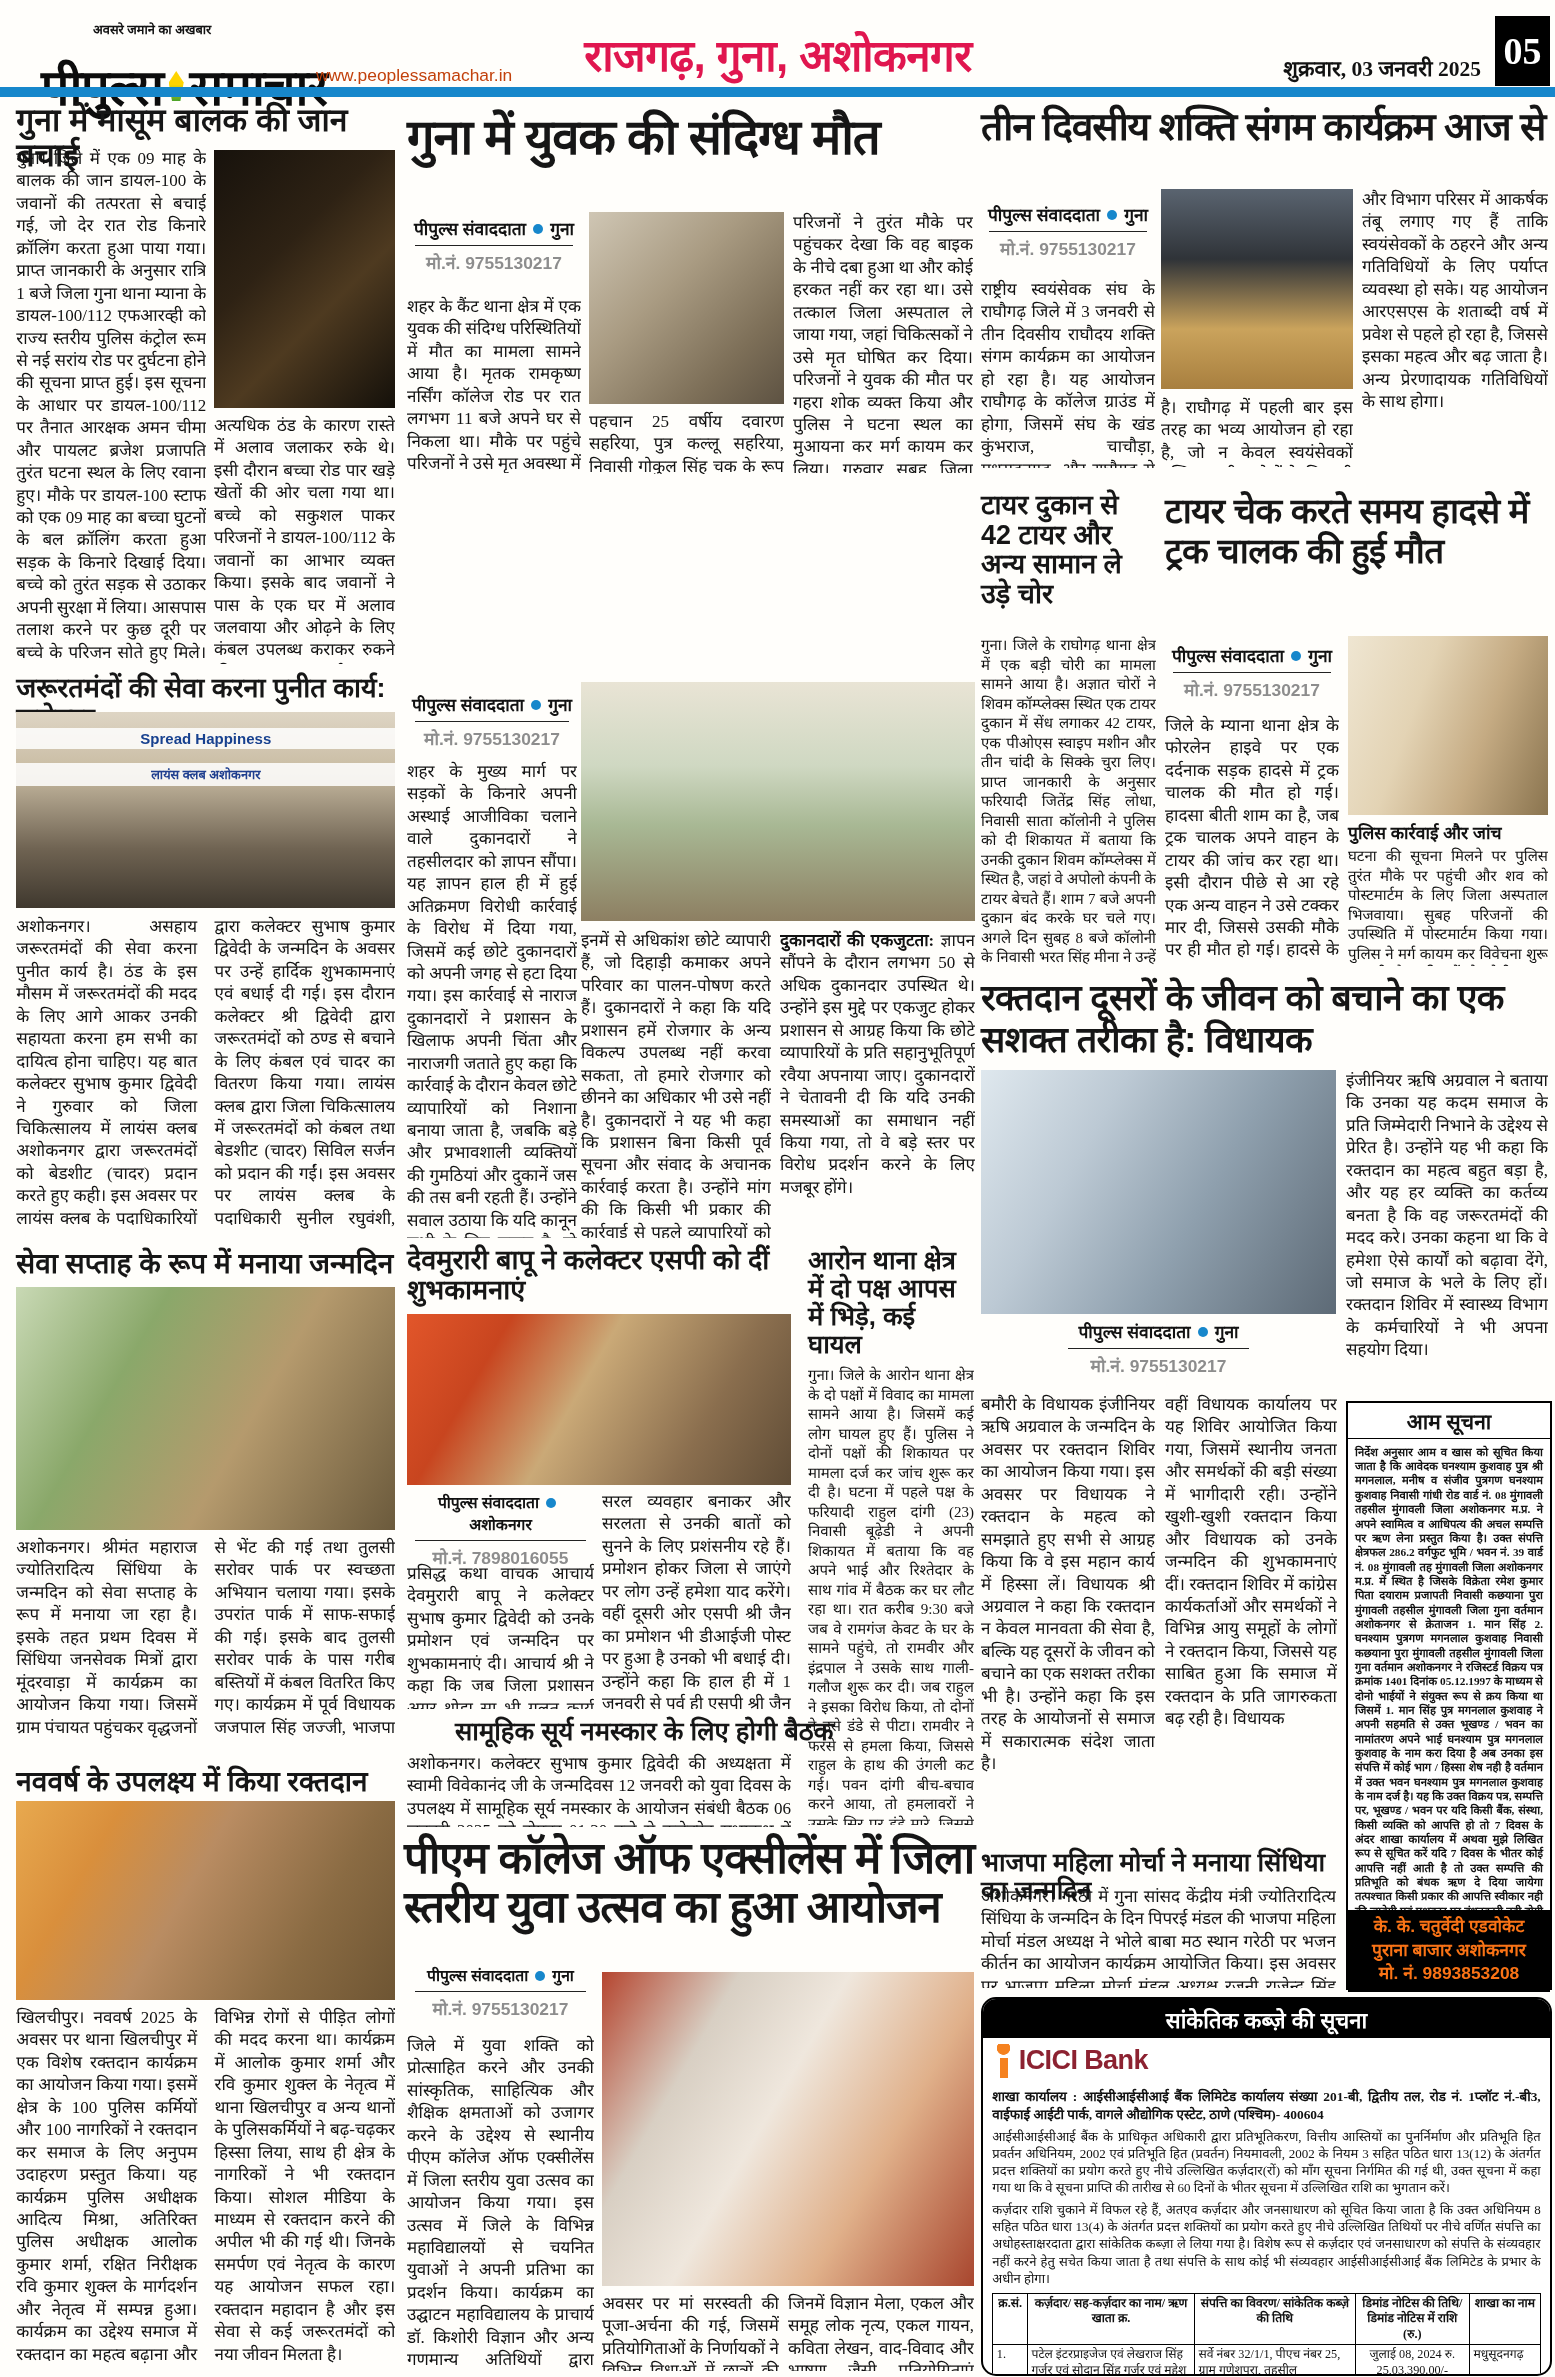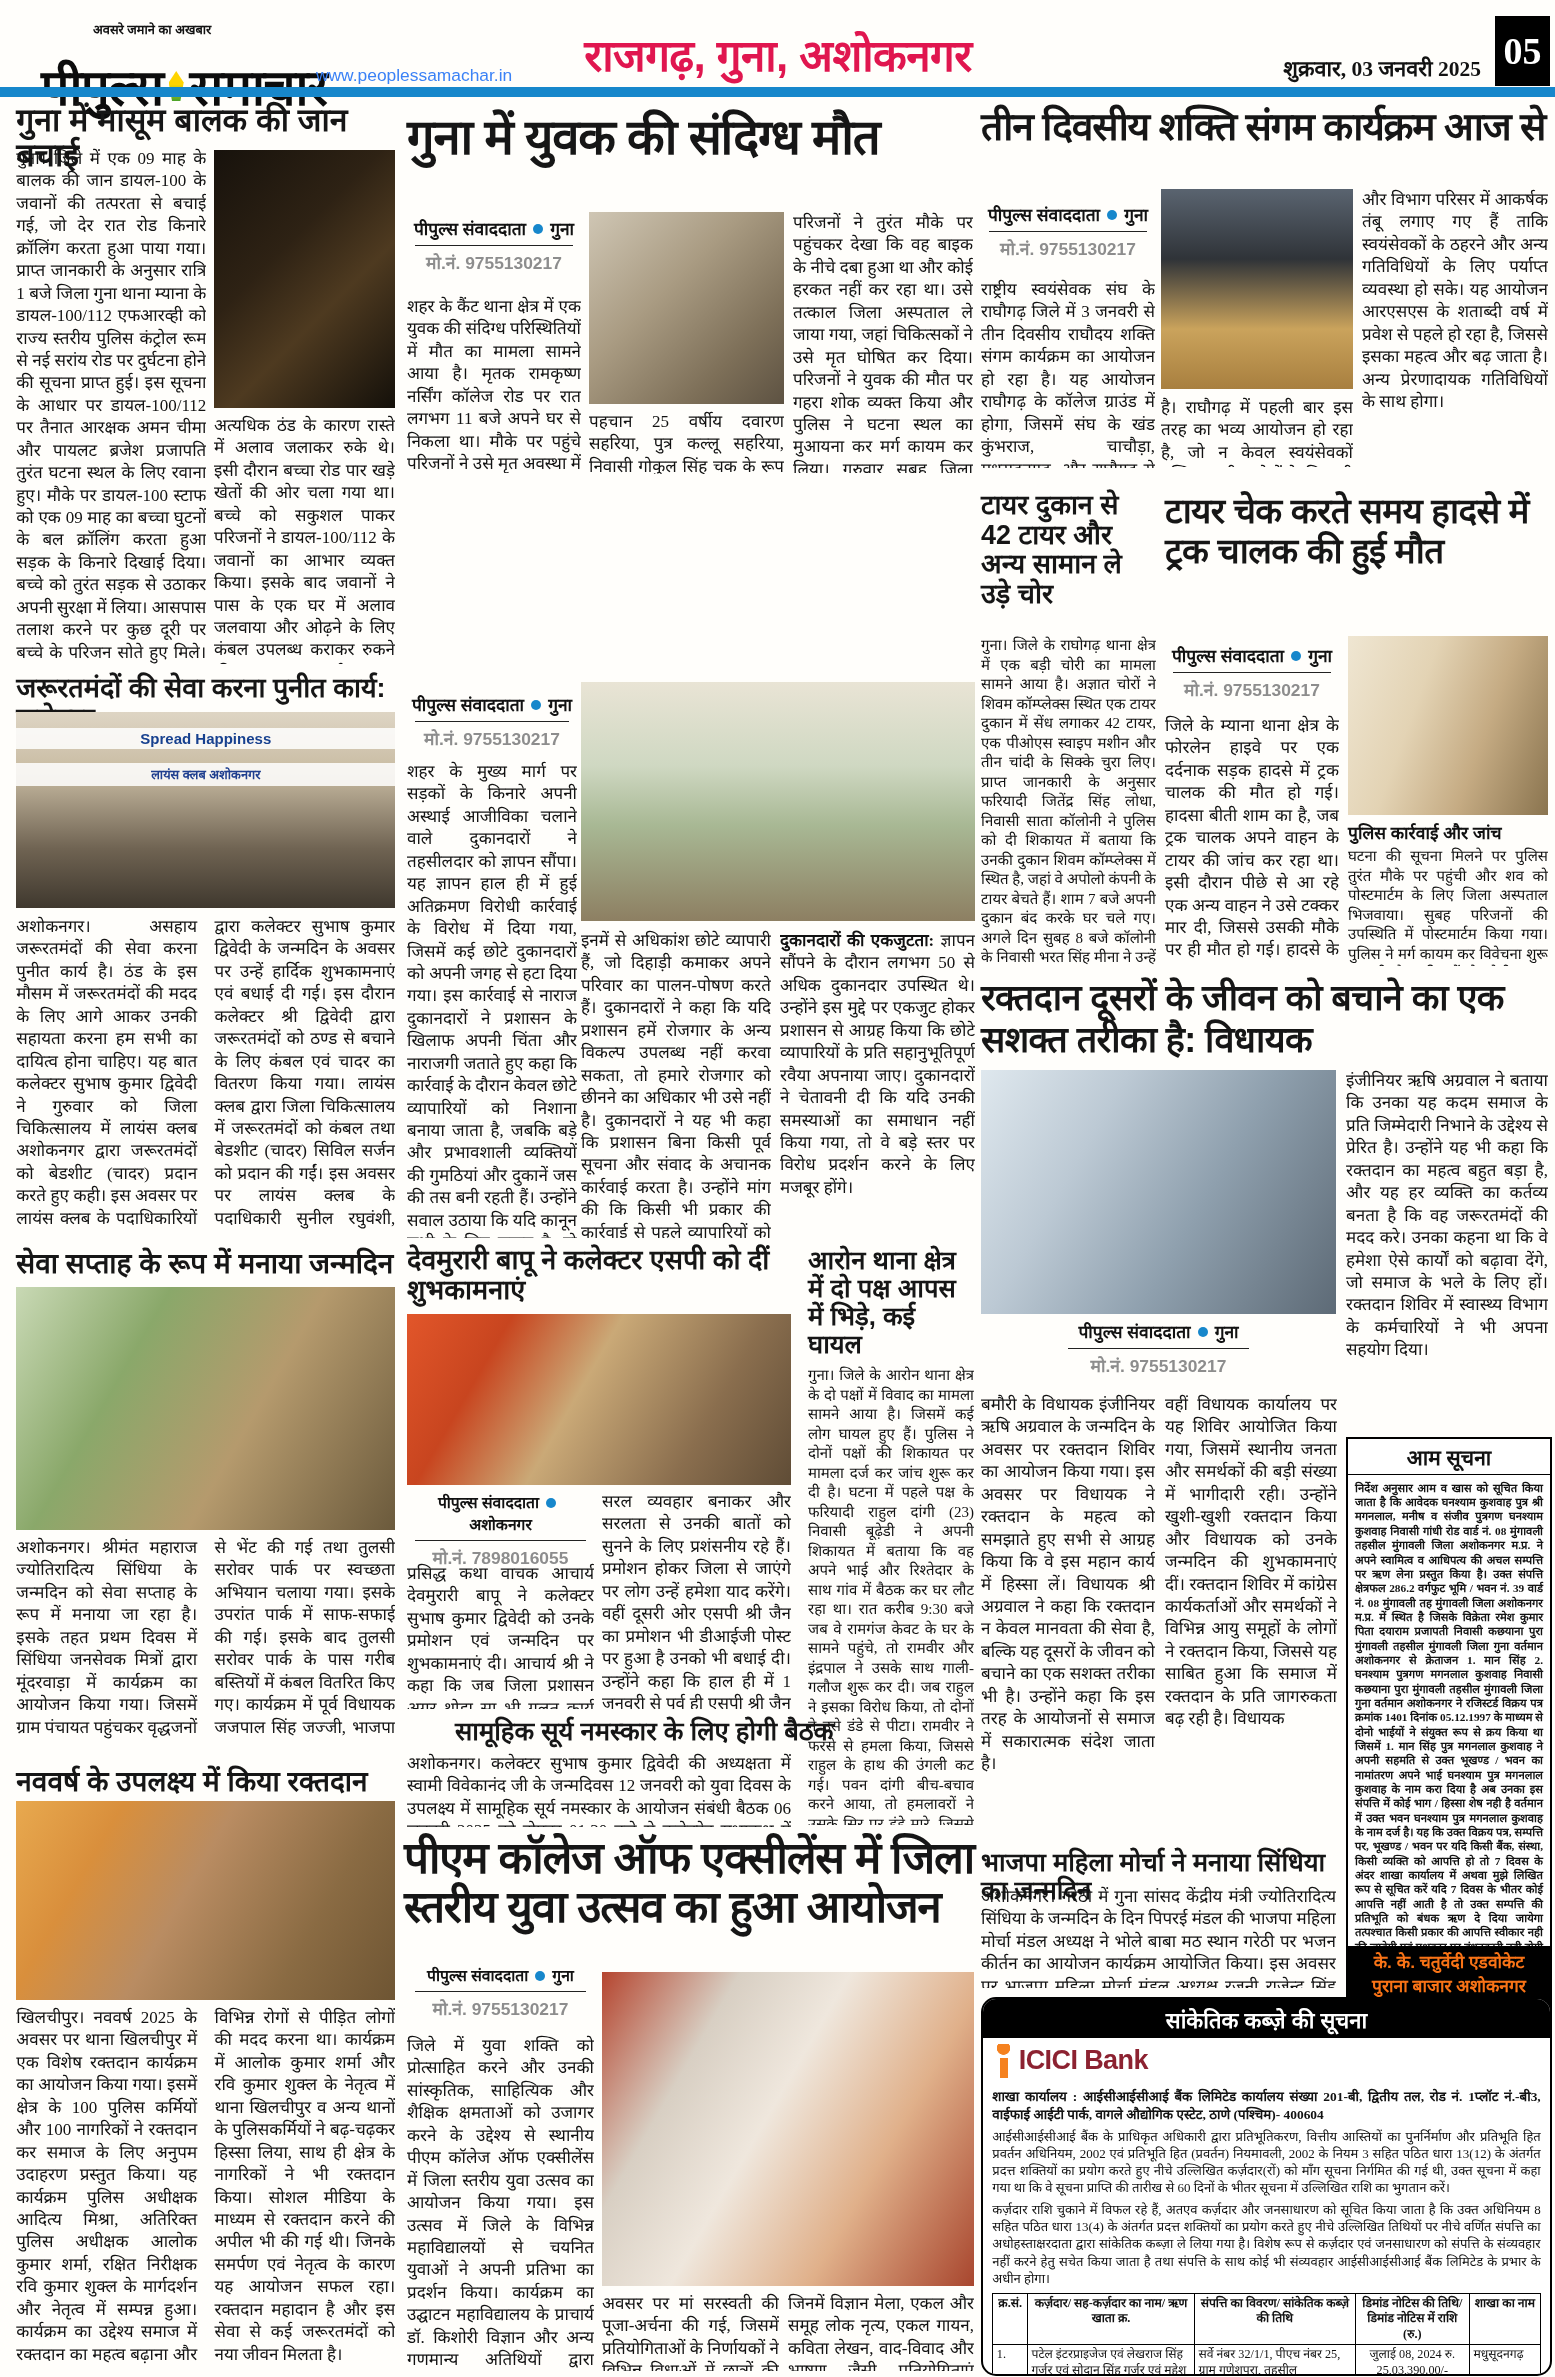--- a/index.html
+++ b/index.html
@@ -15,21 +15,21 @@
   .byline .dot{display:inline-block;width:10px;height:10px;border-radius:50%;background:#1787cb;margin:0 7px 2.3px 7px;vertical-align:middle;}
   .byline .rule{border-top:1.7px solid #222;margin:4.6px 8.1px 4.6px 8.1px;}
   .byline .phone{font-size:17.4px;font-weight:bold;color:#8d8d8d;}
   .photo{background:#b9ab96;overflow:hidden;}
   .bold{font-weight:bold;}
   .masthead-title{font-family:"Liberation Sans",sans-serif;font-weight:bold;font-size:50px;color:#0c0c0c;letter-spacing:-1.2px;display:flex;align-items:center;gap:5.8px;}
   .pen{display:inline-block;width:15px;height:30px;background:linear-gradient(180deg,#ffd400 0%,#ffd400 45%,#4aa32a 100%);clip-path:polygon(50% 0,100% 38%,78% 100%,22% 100%,0 38%);}
   .region{font-family:"Liberation Sans",sans-serif;font-weight:bold;color:#e0164f;font-size:44px;letter-spacing:-0.6px;}
   .pagebox{background:#000;color:#fff;font-weight:bold;font-size:38px;display:flex;align-items:center;justify-content:center;font-family:"Liberation Serif",serif;}
   .bluebar{background:#1787cb;}
-  .notice-box{border:2.9px solid #000;background:#fff;margin-top:36px;}
+  .notice-box{border:2.9px solid #000;background:#fff;}
   .notice-title{font-weight:bold;font-size:21px;text-align:center;border-bottom:1.7px solid #000;padding:3.5px 0;font-family:"Liberation Sans",sans-serif;}
   .notice-body{font-size:11.3px;line-height:1.27;text-align:justify;padding:5.8px 7px;font-weight:bold;}
   .notice-sign{background:#000;color:#f97316;text-align:center;font-weight:bold;font-size:17.4px;line-height:1.35;padding:5.8px 2.3px;font-family:"Liberation Sans",sans-serif;}
   .bank{border:2.9px solid #000;border-radius:15px;background:#fff;overflow:hidden;}
   .bank-title{background:#000;color:#fff;text-align:center;font-size:22px;font-weight:bold;padding:4.6px 0;font-family:"Liberation Sans",sans-serif;}
   .bank-inner{padding:5.8px 9.3px;}
   .bank-logo-row{display:flex;gap:10.5px;align-items:flex-start;flex-direction:column;}
   .icici-word{font-family:"Liberation Sans",sans-serif;font-weight:bold;font-size:27px;color:#8c2231;letter-spacing:-0.6px;white-space:nowrap;}
   .icici-mark{width:23px;height:34px;background:
       radial-gradient(circle at 50% 12%, #f58220 0 6.4px, transparent 7px),
@@ -48,21 +48,21 @@
 <body>
 
 <div class="page">
 
   <div class="abs" style="left:93px;top:20px;font-size:12.8px;font-weight:bold;font-family:'Liberation Sans',sans-serif;">अवसरे जमाने का अखबार</div>
   <div class="abs masthead-title" style="left:41px;top:52px;">
     <span>पीपुल्स</span>
     <span class="pen"></span>
     <span>समाचार</span>
   </div>
-  <div class="abs" style="left:316px;top:65px;font-size:17.4px;color:#3b82f6;font-family:'Liberation Sans',sans-serif;">www.peoplessamachar.in</div>
+  <div class="abs" style="left:316px;top:65px;font-size:17.4px;color:#c2410c;font-family:'Liberation Sans',sans-serif;">www.peoplessamachar.in</div>
   <div class="abs region" style="left:534px;top:24.4px;width:488px;text-align:center;">राजगढ़, गुना, अशोकनगर</div>
   <div class="abs" style="left:1231px;top:53px;width:250px;text-align:right;font-size:21.5px;font-weight:bold;">शुक्रवार, 03 जनवरी 2025</div>
   <div class="abs pagebox" style="left:1495px;top:16.3px;width:55px;height:70px;">05</div>
   <div class="abs bluebar" style="left:0;top:87px;width:1555px;height:10px;"></div>
 
   <div class="abs hl" style="left:16.3px;top:103px;width:379px;font-size:32px;">गुना में मासूम बालक की जान बचाई</div>
   <div class="abs photo" style="left:214px;top:150px;width:181px;height:258px;background:linear-gradient(135deg,#17120c 0%,#2e2214 38%,#4e3a20 62%,#14100a 100%);"></div>
   <div class="abs body-t" style="left:16.3px;top:148px;width:190px;height:516px;">गुना। जिले में एक 09 माह के बालक की जान डायल-100 के जवानों की तत्परता से बचाई गई, जो देर रात रोड किनारे क्रॉलिंग करता हुआ पाया गया। प्राप्त जानकारी के अनुसार रात्रि 1 बजे जिला गुना थाना म्याना के डायल-100/112 एफआरव्ही को राज्य स्तरीय पुलिस कंट्रोल रूम से नई सरांय रोड पर दुर्घटना होने की सूचना प्राप्त हुई। इस सूचना के आधार पर डायल-100/112 पर तैनात आरक्षक अमन चीमा और पायलट ब्रजेश प्रजापति तुरंत घटना स्थल के लिए रवाना हुए। मौके पर डायल-100 स्टाफ को एक 09 माह का बच्चा घुटनों के बल क्रॉलिंग करता हुआ सड़क के किनारे दिखाई दिया। बच्चे को तुरंत सड़क से उठाकर अपनी सुरक्षा में लिया। आसपास तलाश करने पर कुछ दूरी पर बच्चे के परिजन सोते हुए मिले। परिजनों ने बताया कि वे पूनमखेड़ी गांव से जालमपुर गांव जा रहे थे और</div>
   <div class="abs body-t" style="left:214px;top:415px;width:181px;height:249px;">अत्यधिक ठंड के कारण रास्ते में अलाव जलाकर रुके थे। इसी दौरान बच्चा रोड पार खड़े खेतों की ओर चला गया था। बच्चे को सकुशल पाकर परिजनों ने डायल-100/112 के जवानों का आभार व्यक्त किया। इसके बाद जवानों ने पास के एक घर में अलाव जलवाया और ओढ़ने के लिए कंबल उपलब्ध कराकर रुकने की व्यवस्था कराई। सुबह दंपति अपने बच्चे के साथ जालमपुर गांव के लिए रवाना हुए। डायल-100/112 जवानों ने इस तत्परता से एक मासूम बालक की जान बचाई।</div>
 

